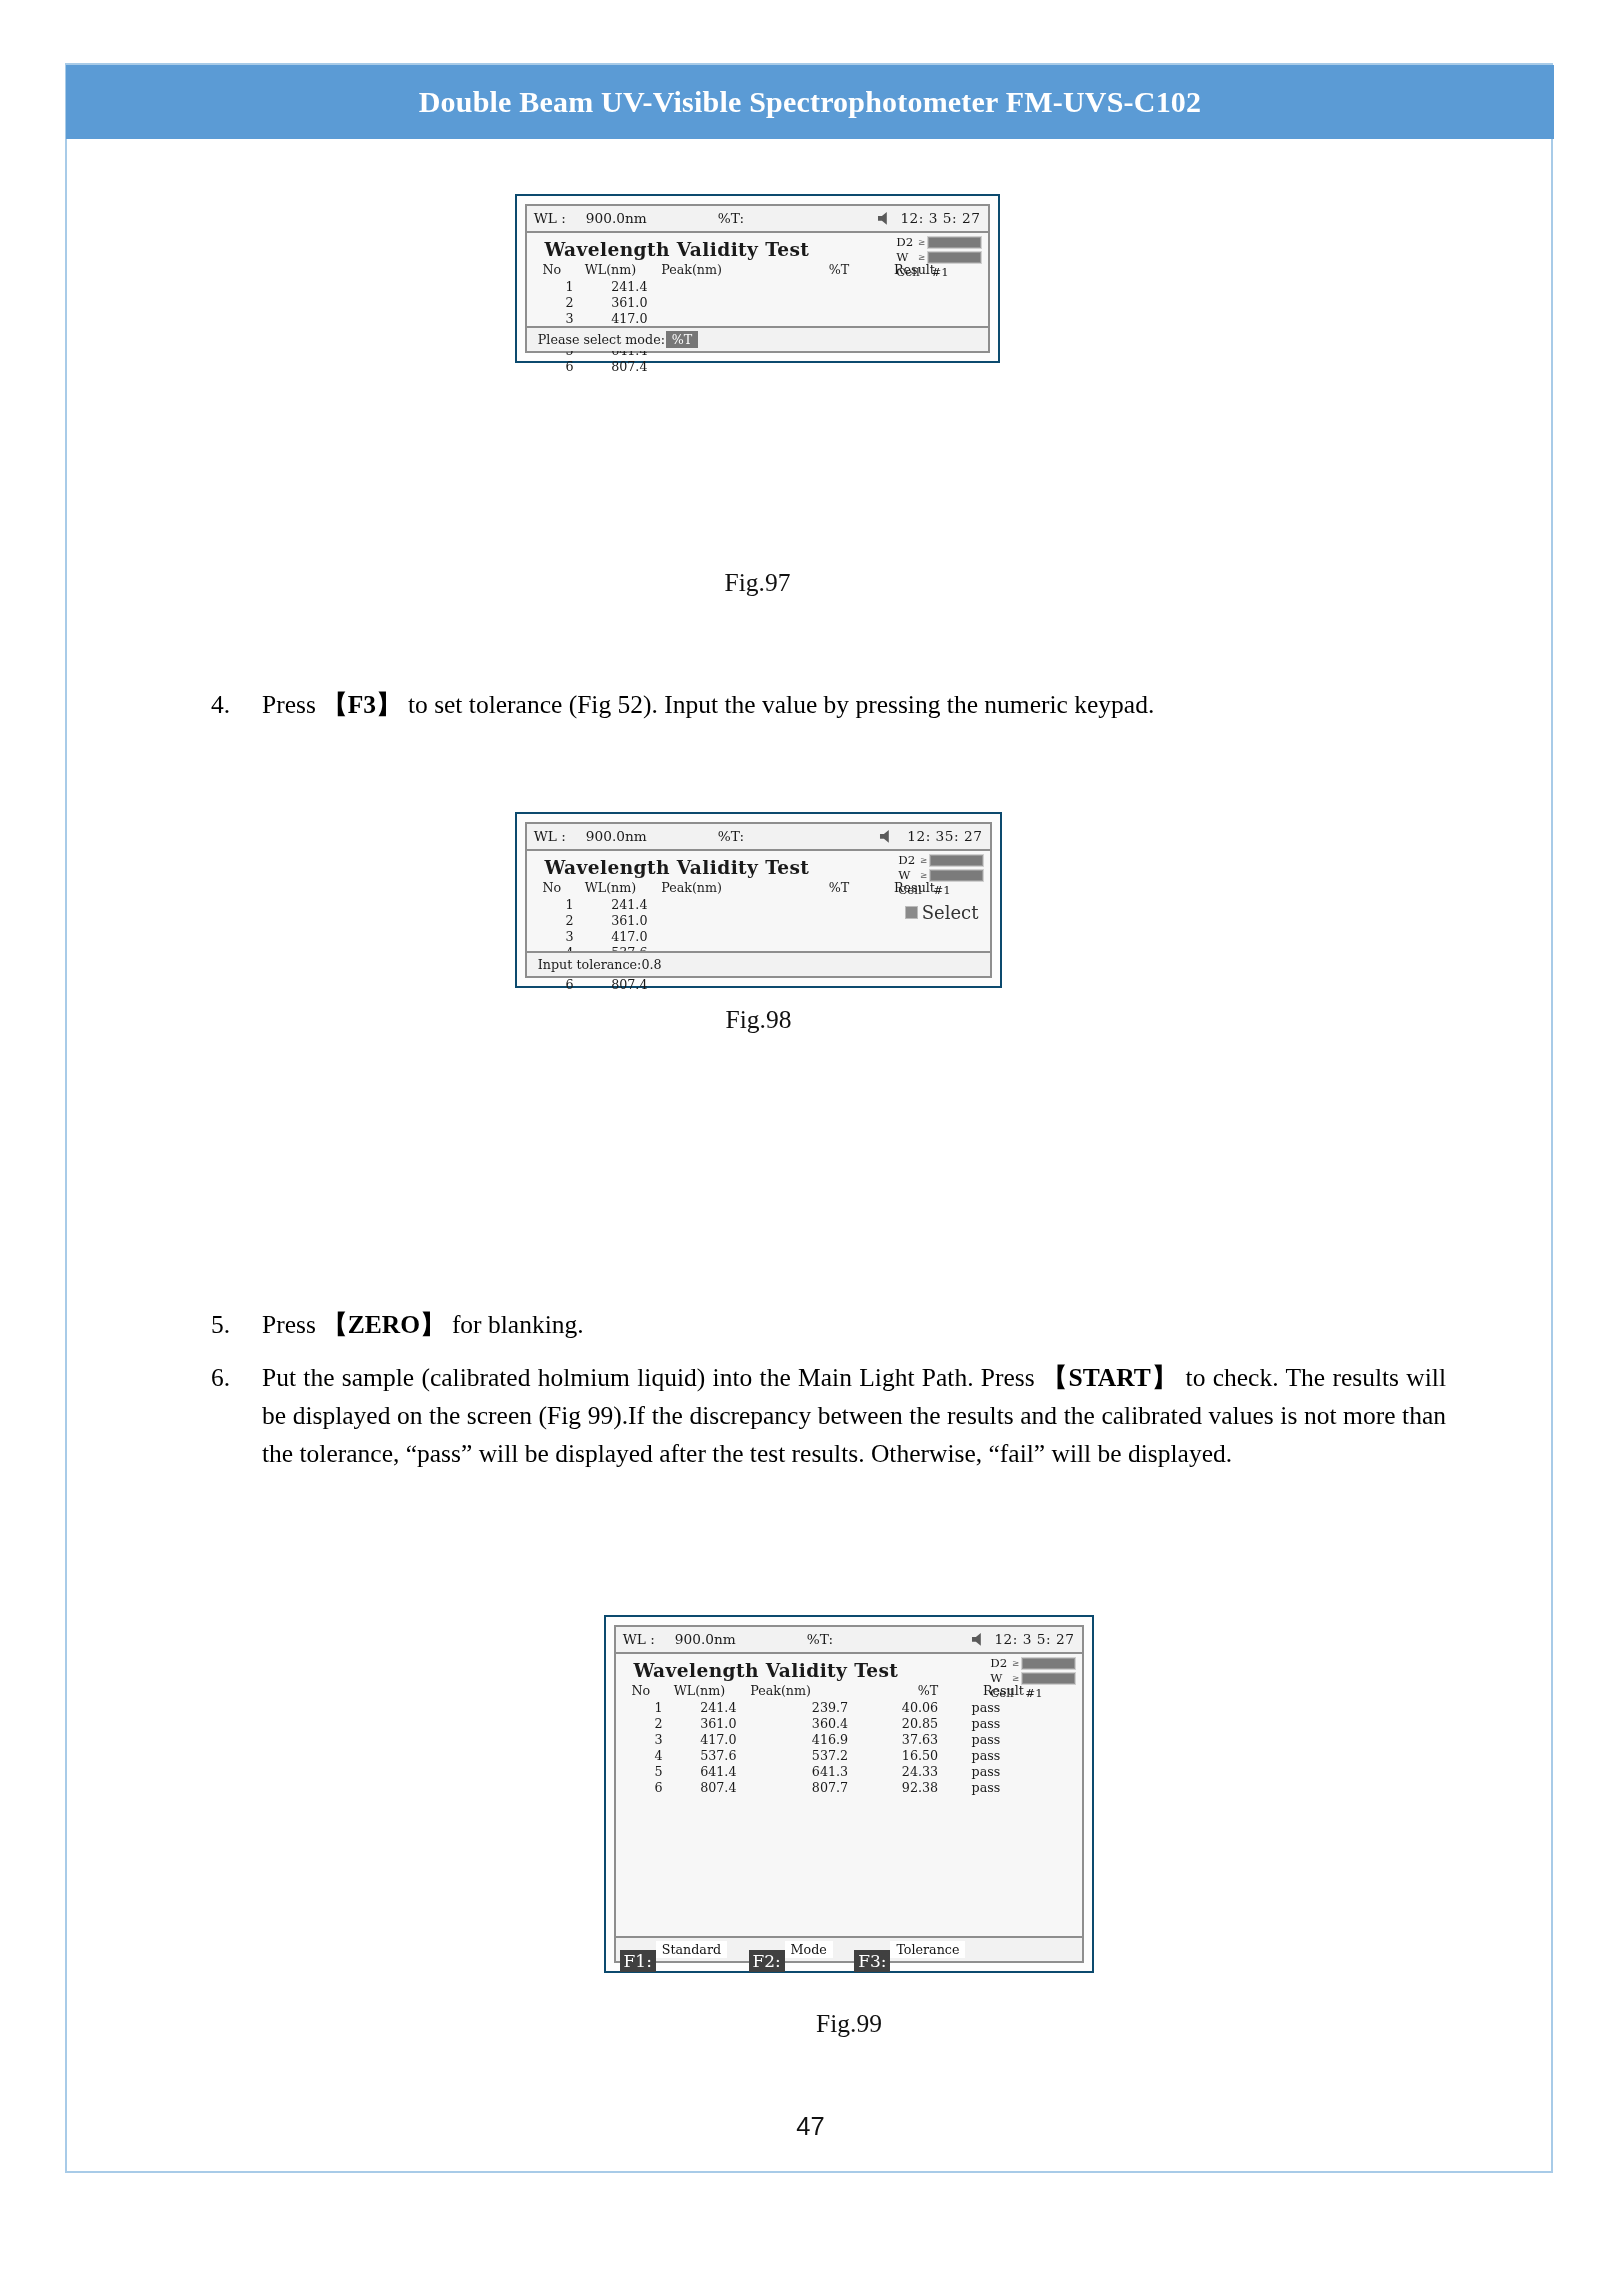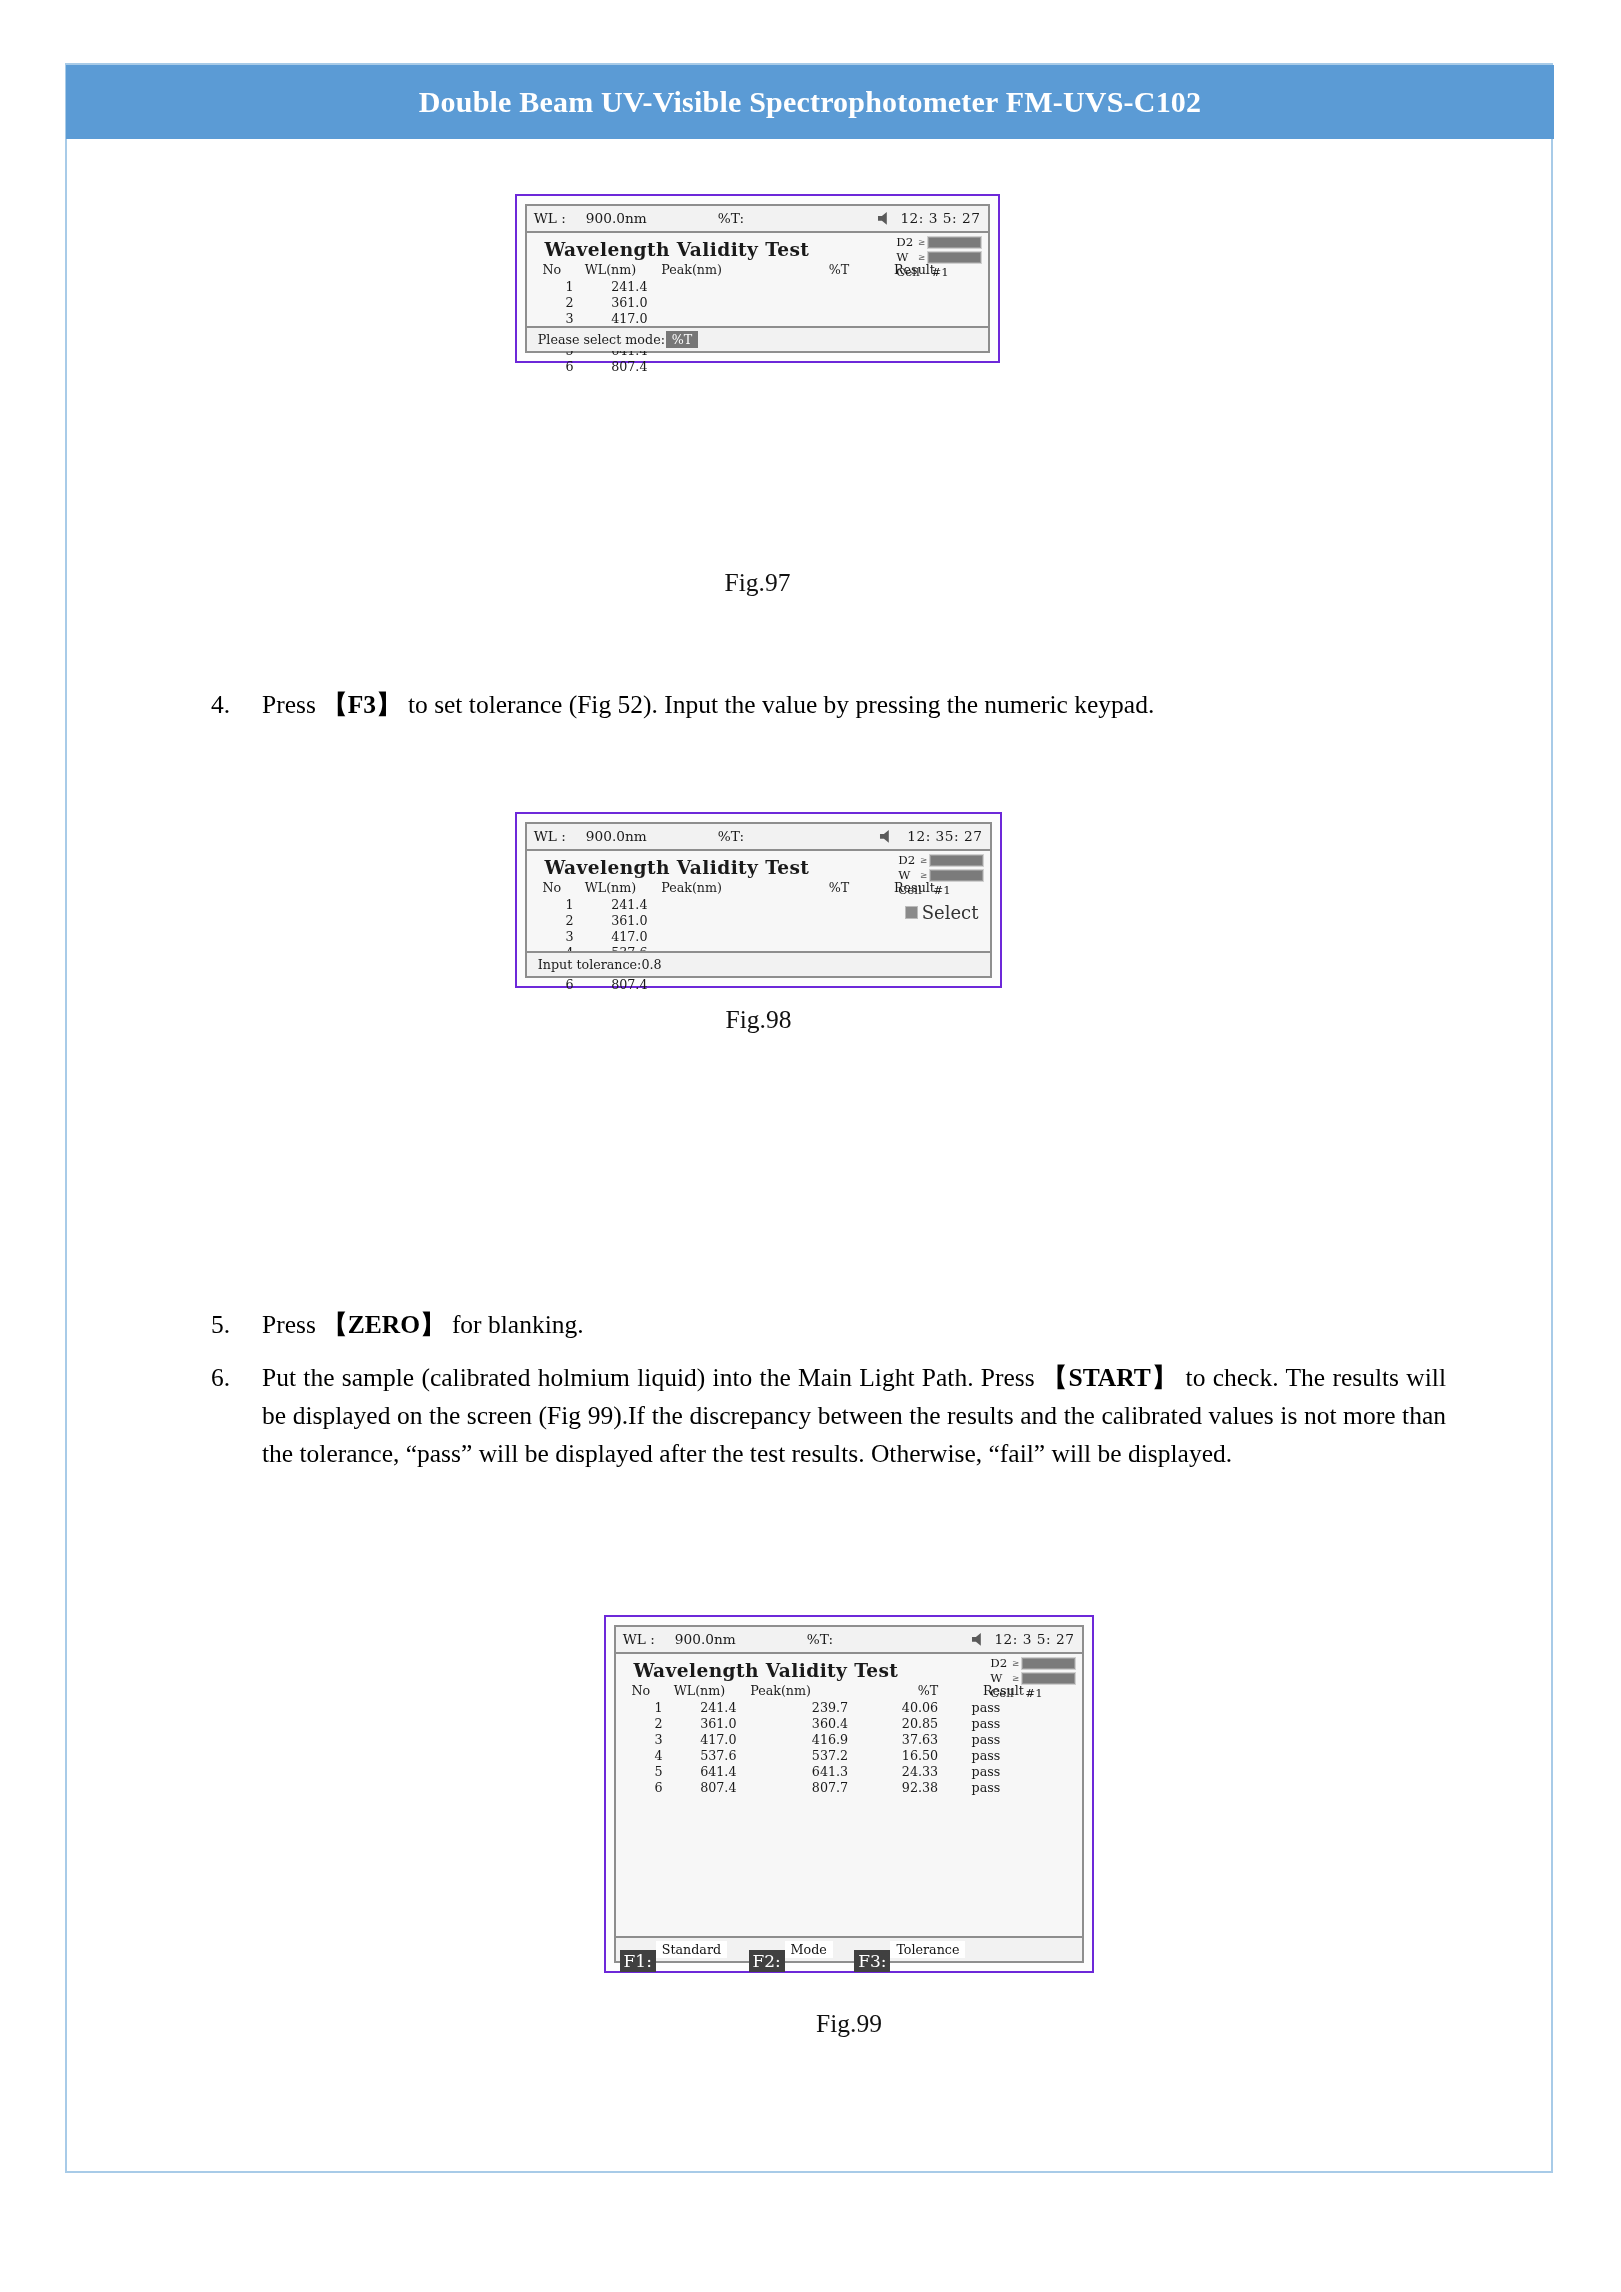--- a/index.html
+++ b/index.html
@@ -53,21 +53,21 @@
     position: absolute;
     left: 0;
     top: 0;
     width: 1621px;
     height: 2293px;
   }
 
   
   .lcd-outer {
     position: absolute;
-    border: 2px solid #6d28d9;
+    border: 2px solid #0c4a6e;
     background: #fdfdfd;
     box-sizing: border-box;
     padding: 7.8px;
   }
   .lcd {
     width: 100%;
     height: 100%;
     border: 2px solid #8e8e8e;
     box-sizing: border-box;
     background: #f7f7f7;
@@ -553,15 +553,16 @@
             <span class="fkey-tag">F2:</span>
             <span class="fkey-label">Mode</span>
             <span class="fkey-tag">F3:</span>
             <span class="fkey-label">Tolerance</span>
           </div>
       </div>
     </div>
   </div>
   <div class="caption" style="left:604px; top:2009px; width:490px;">Fig.99</div>
 
+  <div class="page-number" style="top:2112px;">47</div>
 
 </div>
 
 
 </body></html>

